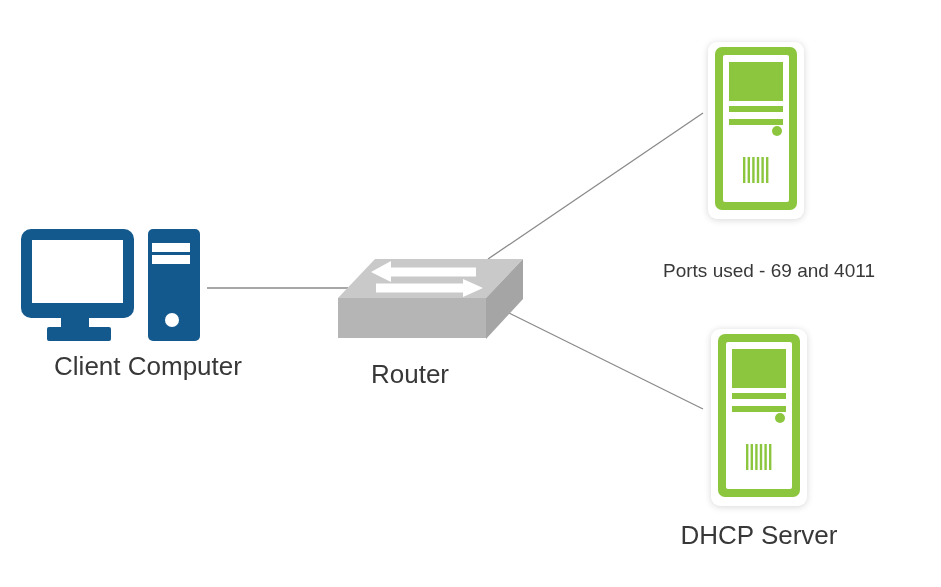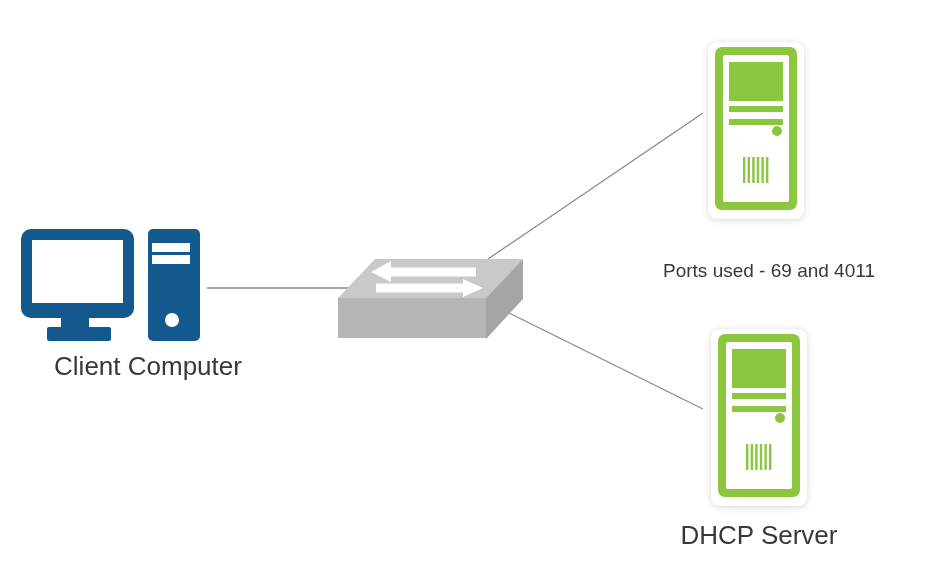--- a/index.html
+++ b/index.html
@@ -114,19 +114,20 @@
       <rect class="server-green" x="39.6" y="115" width="2.4" height="26"></rect>
       <rect class="server-green" x="44.2" y="115" width="2.4" height="26"></rect>
       <rect class="server-green" x="48.8" y="115" width="2.4" height="26"></rect>
       <rect class="server-green" x="53.4" y="115" width="2.4" height="26"></rect>
       <rect class="server-green" x="58" y="115" width="2.4" height="26"></rect>
     </svg>
   </div>
 
   <div class="diagram-label label-client">Client Computer</div>
 
+  <div class="diagram-label label-router">Router</div>
 
 
   <div class="diagram-label label-pxe-sub">Ports used - 69 and 4011</div>
 
   <div class="diagram-label label-dhcp">DHCP Server</div>
 
 </div>
 
 </body></html>

